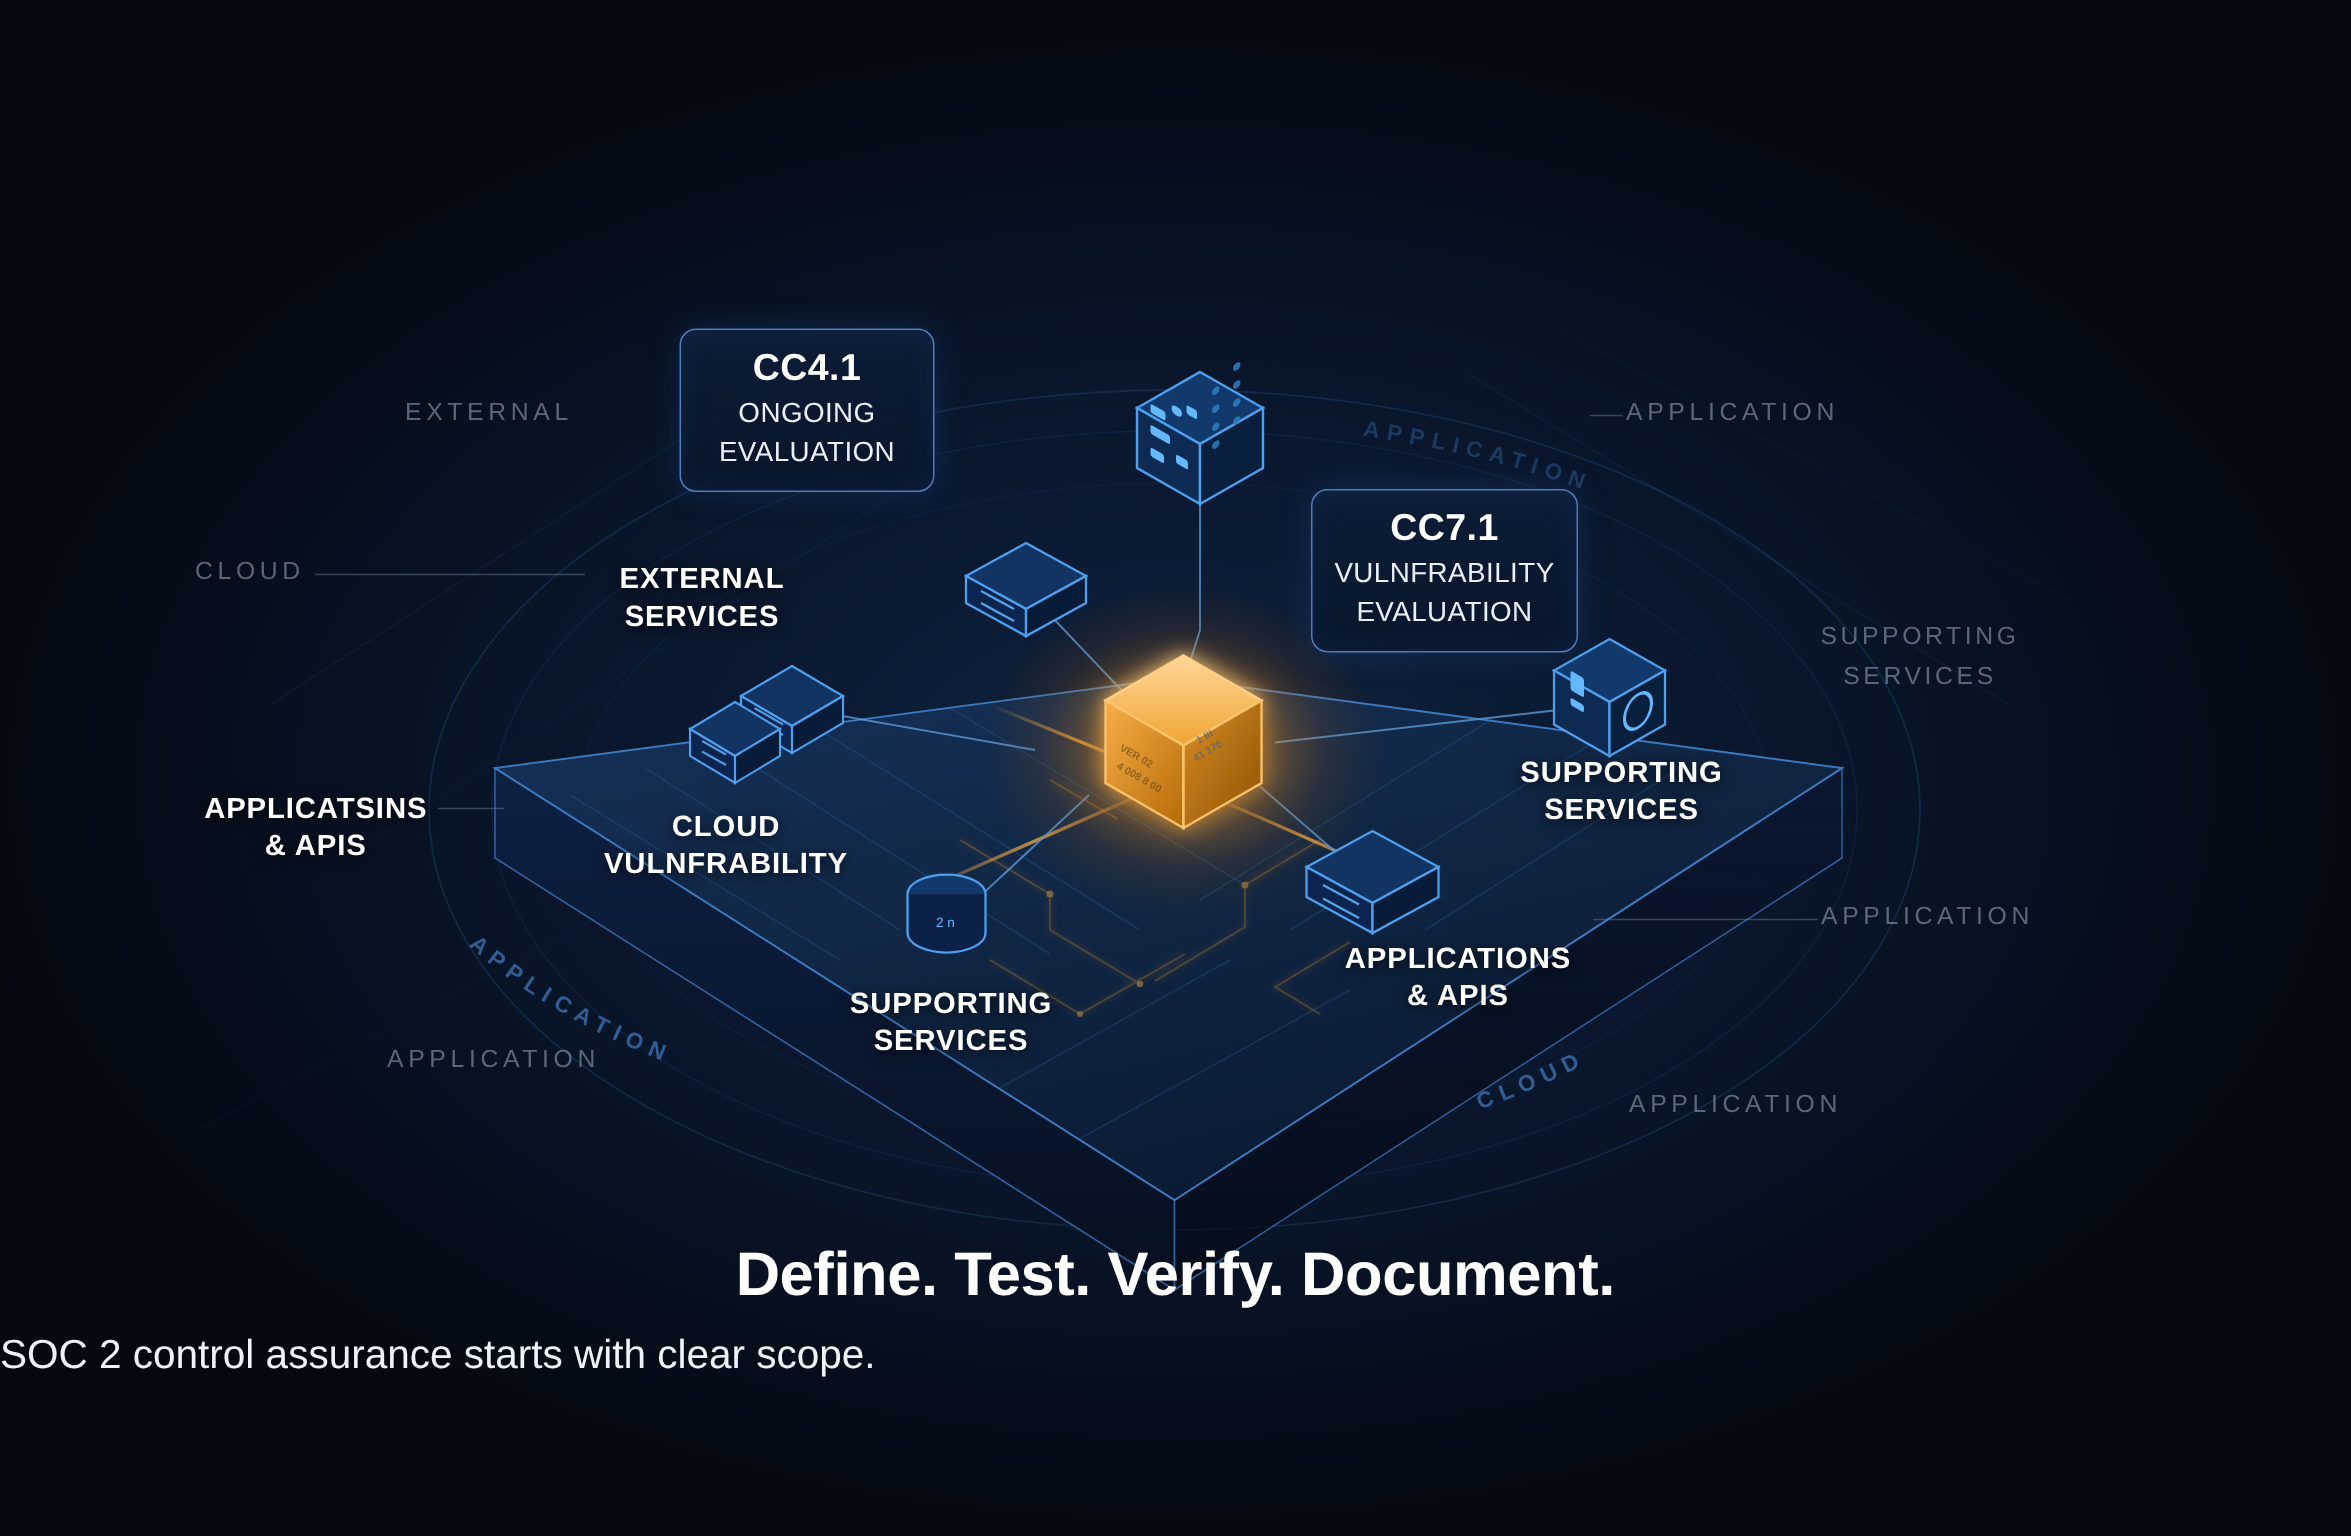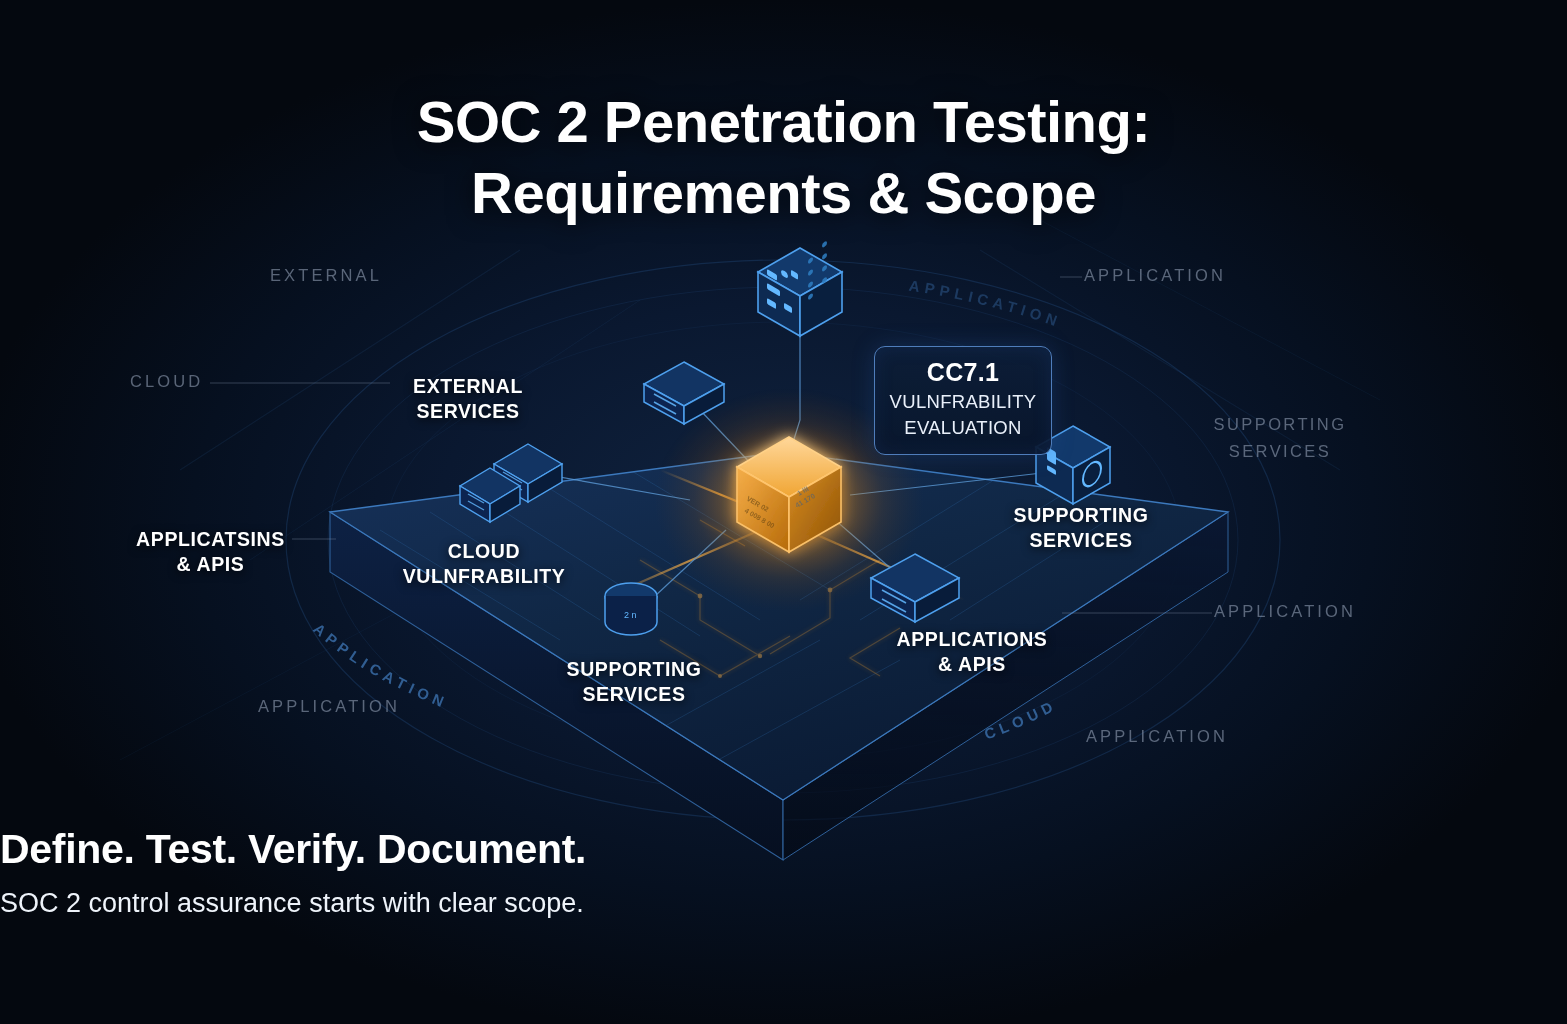--- a/index.html
+++ b/index.html
@@ -10,21 +10,21 @@
       radial-gradient(ellipse 820px 520px at 783px 520px, #10233f 0%, #0a1830 42%, #061020 72%, #04080f 100%),
       linear-gradient(180deg,#050a13 0%,#071022 40%,#050a14 100%);
     overflow:hidden;}
 
   
   .title{position:absolute;left:0;right:0;top:48px;text-align:center;color:#ffffff;
     font-size:58px;font-weight:700;line-height:1.22;letter-spacing:-0.5px;
     text-shadow:0 2px 26px rgba(0,0,0,.8);}
   .title span{display:block;}
 
-  .kicker{position:absolute;left:0;right:0;top:826px;color:#ffffff;
+  .kicker{position:absolute;left:0;right:0;top:826px;text-align:center;color:#ffffff;
     font-size:41px;font-weight:700;letter-spacing:-0.3px;}
   .subkicker{position:absolute;left:0;right:0;top:888px;color:#eef3fa;
     font-size:27px;font-weight:400;}
 
   
   .amb{position:absolute;color:#8e9bb0;opacity:.62;font-size:16.5px;letter-spacing:3.1px;
     font-weight:400;white-space:nowrap;}
 
   
   svg.scene{position:absolute;left:0;top:0;width:1567px;height:1024px;}
@@ -275,24 +275,20 @@
     </g>
 
     <g stroke="#7e8fa8" stroke-width="1" opacity=".4">
       <line x1="210" y1="383" x2="390" y2="383"></line>
       <line x1="292" y1="539" x2="336" y2="539"></line>
       <line x1="1060" y1="277" x2="1082" y2="277"></line>
       <line x1="1062" y1="613" x2="1212" y2="613"></line>
     </g>
   </svg>
 
-  <h1 class="title">
-    <span>SOC 2 Penetration Testing:</span>
-    <span>Requirements &amp; Scope</span>
-  </h1>
 
   <div class="amb" style="left:270px;top:266px;">EXTERNAL</div>
   <div class="amb" style="left:130px;top:372px;">CLOUD</div>
   <div class="amb" style="left:1084px;top:266px;">APPLICATION</div>
   <div class="amb" style="left:258px;top:697px;">APPLICATION</div>
   <div class="amb" style="left:1086px;top:727px;">APPLICATION</div>
   <div class="amb" style="left:1214px;top:602px;">APPLICATION</div>
 
   <div class="amb" style="left:1200px;top:415px;text-align:center;width:160px;letter-spacing:2.4px;">SUPPORTING</div>
   <div class="amb" style="left:1200px;top:442px;text-align:center;width:160px;letter-spacing:2.4px;">SERVICES</div>
@@ -321,22 +317,27 @@
   <div class="nlabel two" style="left:882px;top:627px;width:180px;">
     <div>APPLICATIONS</div>
     <div>&amp; APIS</div>
   </div>
 
   <div class="nlabel two" style="left:991px;top:503px;width:180px;">
     <div>SUPPORTING</div>
     <div>SERVICES</div>
   </div>
 
-
-  <div class="card" style="left:874px;top:326px;width:148px;margin-top:20px;">
+  <div class="card" style="left:453px;top:219px;width:140px;">
+    <div class="code">CC4.1</div>
+    <div class="desc">ONGOING</div>
+    <div class="desc">EVALUATION</div>
+  </div>
+
+  <div class="card" style="left:874px;top:326px;width:148px;">
     <div class="code">CC7.1</div>
     <div class="desc">VULNFRABILITY</div>
     <div class="desc">EVALUATION</div>
   </div>
 
   <div class="kicker">Define. Test. Verify. Document.</div>
   <div class="subkicker">SOC 2 control assurance starts with clear scope.</div>
 
 </div>
 

